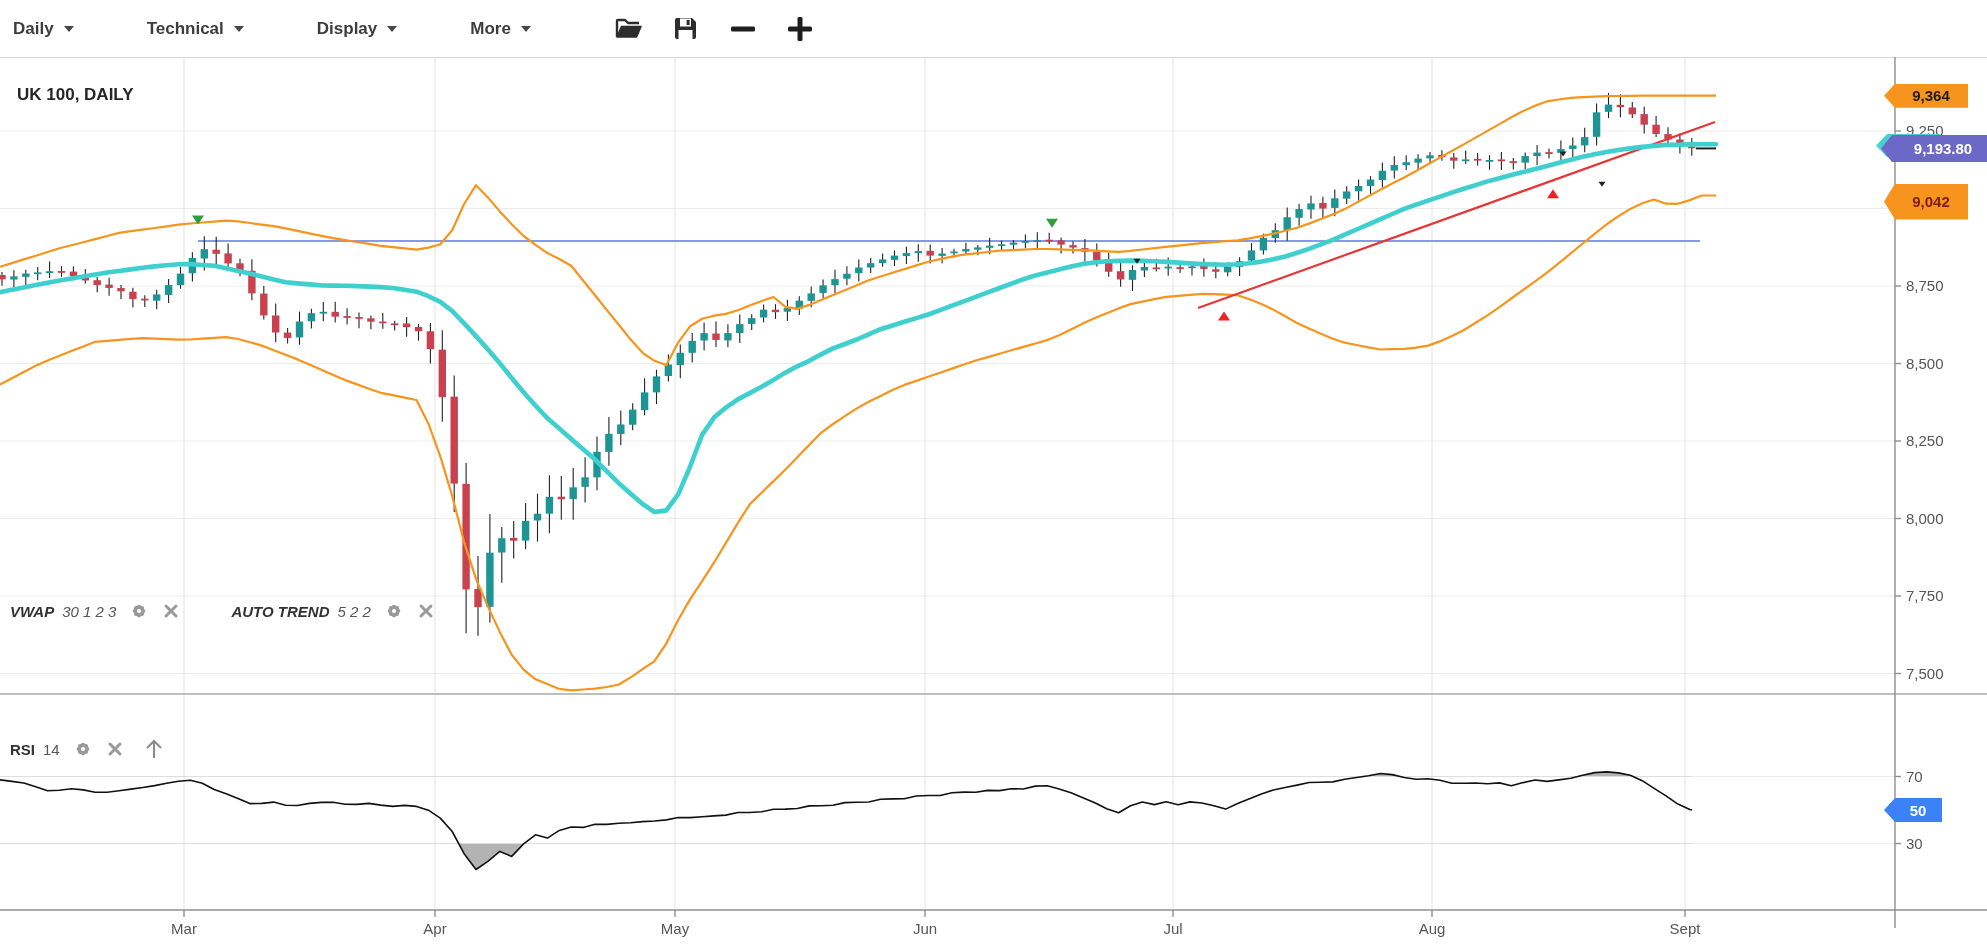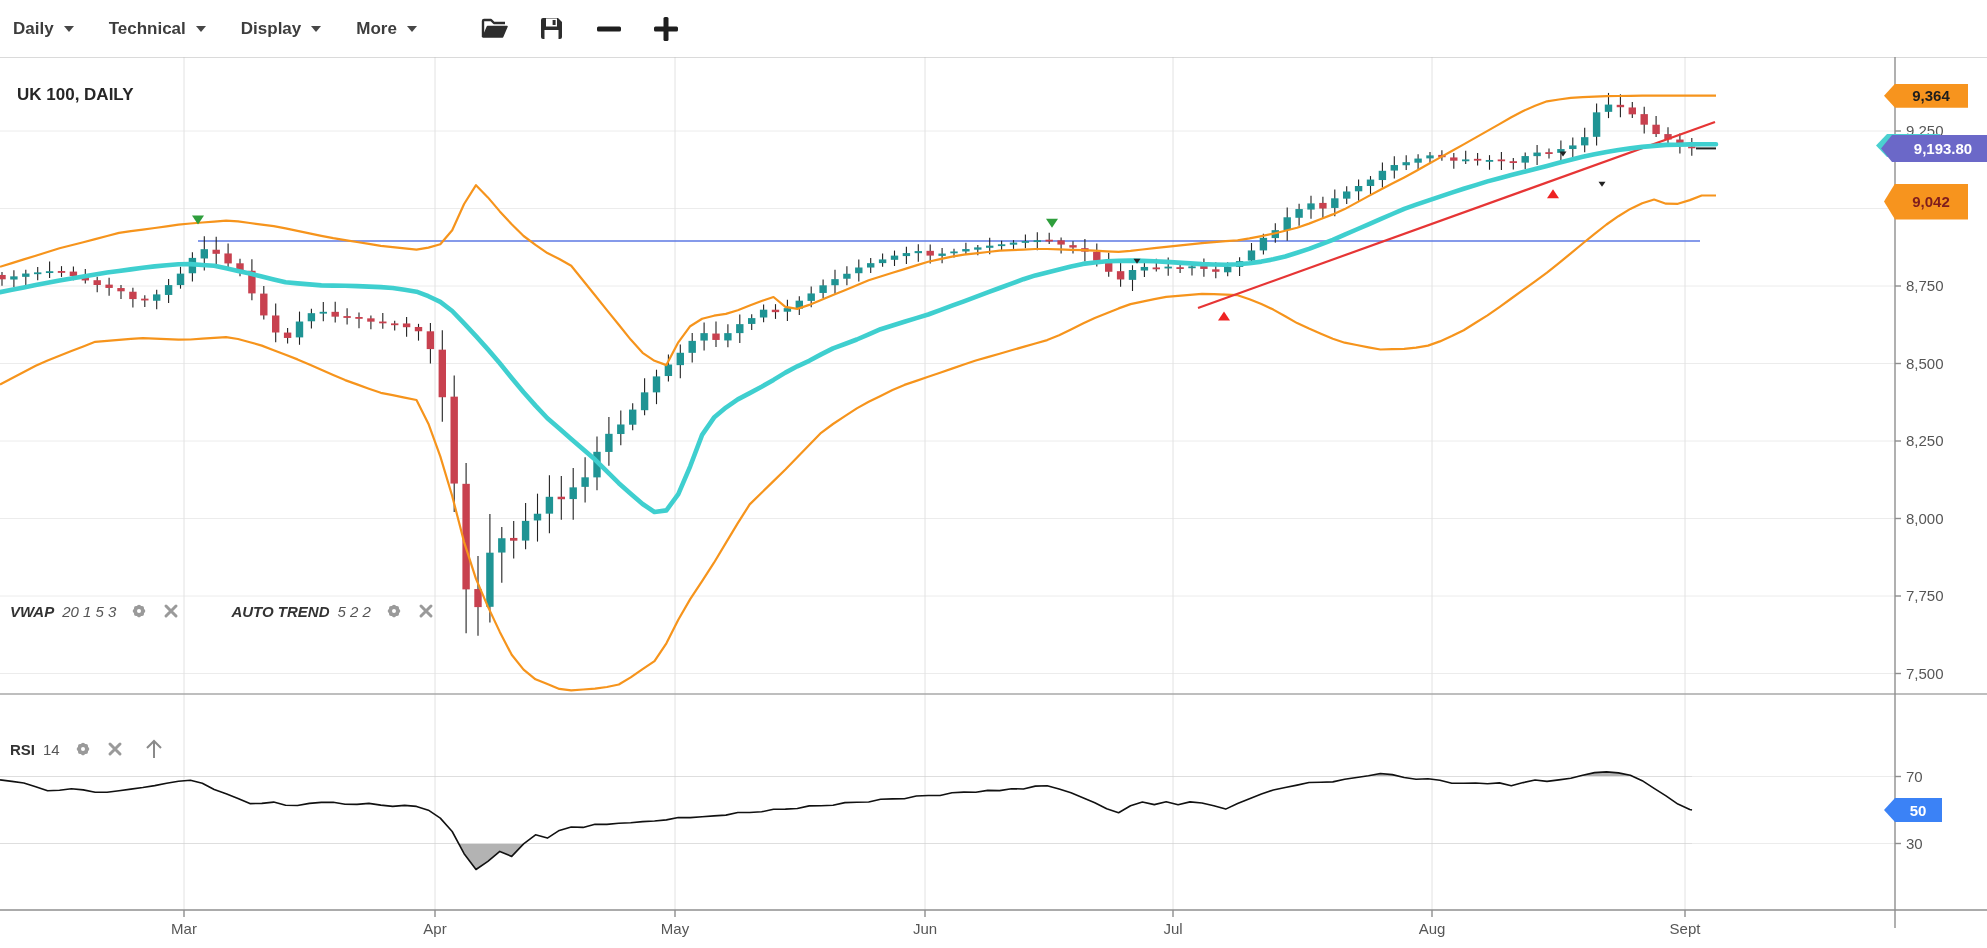--- a/index.html
+++ b/index.html
@@ -1,21 +1,21 @@
 <!DOCTYPE html>
 <html><head>
 <meta charset="utf-8">
 <style>
   html,body{margin:0;padding:0;background:#fff;}
   body{width:1987px;height:948px;position:relative;overflow:hidden;
        font-family:"Liberation Sans",sans-serif;-webkit-font-smoothing:antialiased;}
   #chart{position:absolute;left:0;top:0;}
   
-  #toolbar{position:absolute;left:0;top:0;width:1987px;height:57px;display:flex;align-items:center;background:#fff;z-index:5;}
-  .menu{display:flex;align-items:center;gap:9px;cursor:pointer;margin-left:34px;}
+  #toolbar{position:absolute;left:0;top:0;width:1987px;height:57px;display:flex;align-items:center;background:#fff;z-index:5;gap:20px;}
+  .menu{display:flex;align-items:center;gap:9px;cursor:pointer;margin-left:52px;}
   .menu:first-child{margin-left:13px;}
   .menu span{font-size:17px;font-weight:700;color:#3d3d3d;}
   .caret{width:12px;height:8px;}
   .tbicons{display:flex;align-items:center;gap:27px;margin-left:62px;}
   .tbicon{width:30px;height:30px;display:flex;align-items:center;justify-content:center;cursor:pointer;background:none;border:none;padding:0;}
   
   #symbol{position:absolute;left:17px;top:85px;font-size:17px;font-weight:700;color:#262626;z-index:4;}
   
   .legendrow{position:absolute;display:flex;align-items:center;z-index:4;}
   #legend-main{left:10px;top:602px;font-style:italic;}
@@ -471,21 +471,21 @@
       </svg>
     </button>
   </div>
 </div>
 
 <div id="symbol">UK 100, DAILY</div>
 
 <div id="legend-main" class="legendrow">
   <div class="lgblock">
     <span class="lgname">VWAP</span>
-    <span class="lgparams">20 1 5 3</span>
+    <span class="lgparams">30 1 2 3</span>
     <svg class="lgicon" viewBox="0 0 18 18">
       <g fill="#9a9a9a">
           <rect x="4" y="4" width="10" height="10" rx="2"></rect>
           <rect x="4" y="4" width="10" height="10" rx="2" transform="rotate(45 9 9)"></rect>
           <circle cx="9" cy="9" r="5"></circle>
         </g>
         <circle cx="9" cy="9" r="2" fill="#ffffff"></circle>
     </svg>
     <svg class="lgicon" viewBox="0 0 18 18">
       <path d="M4 4 L14 14 M14 4 L4 14" stroke="#9a9a9a" stroke-width="3" stroke-linecap="round"></path>

